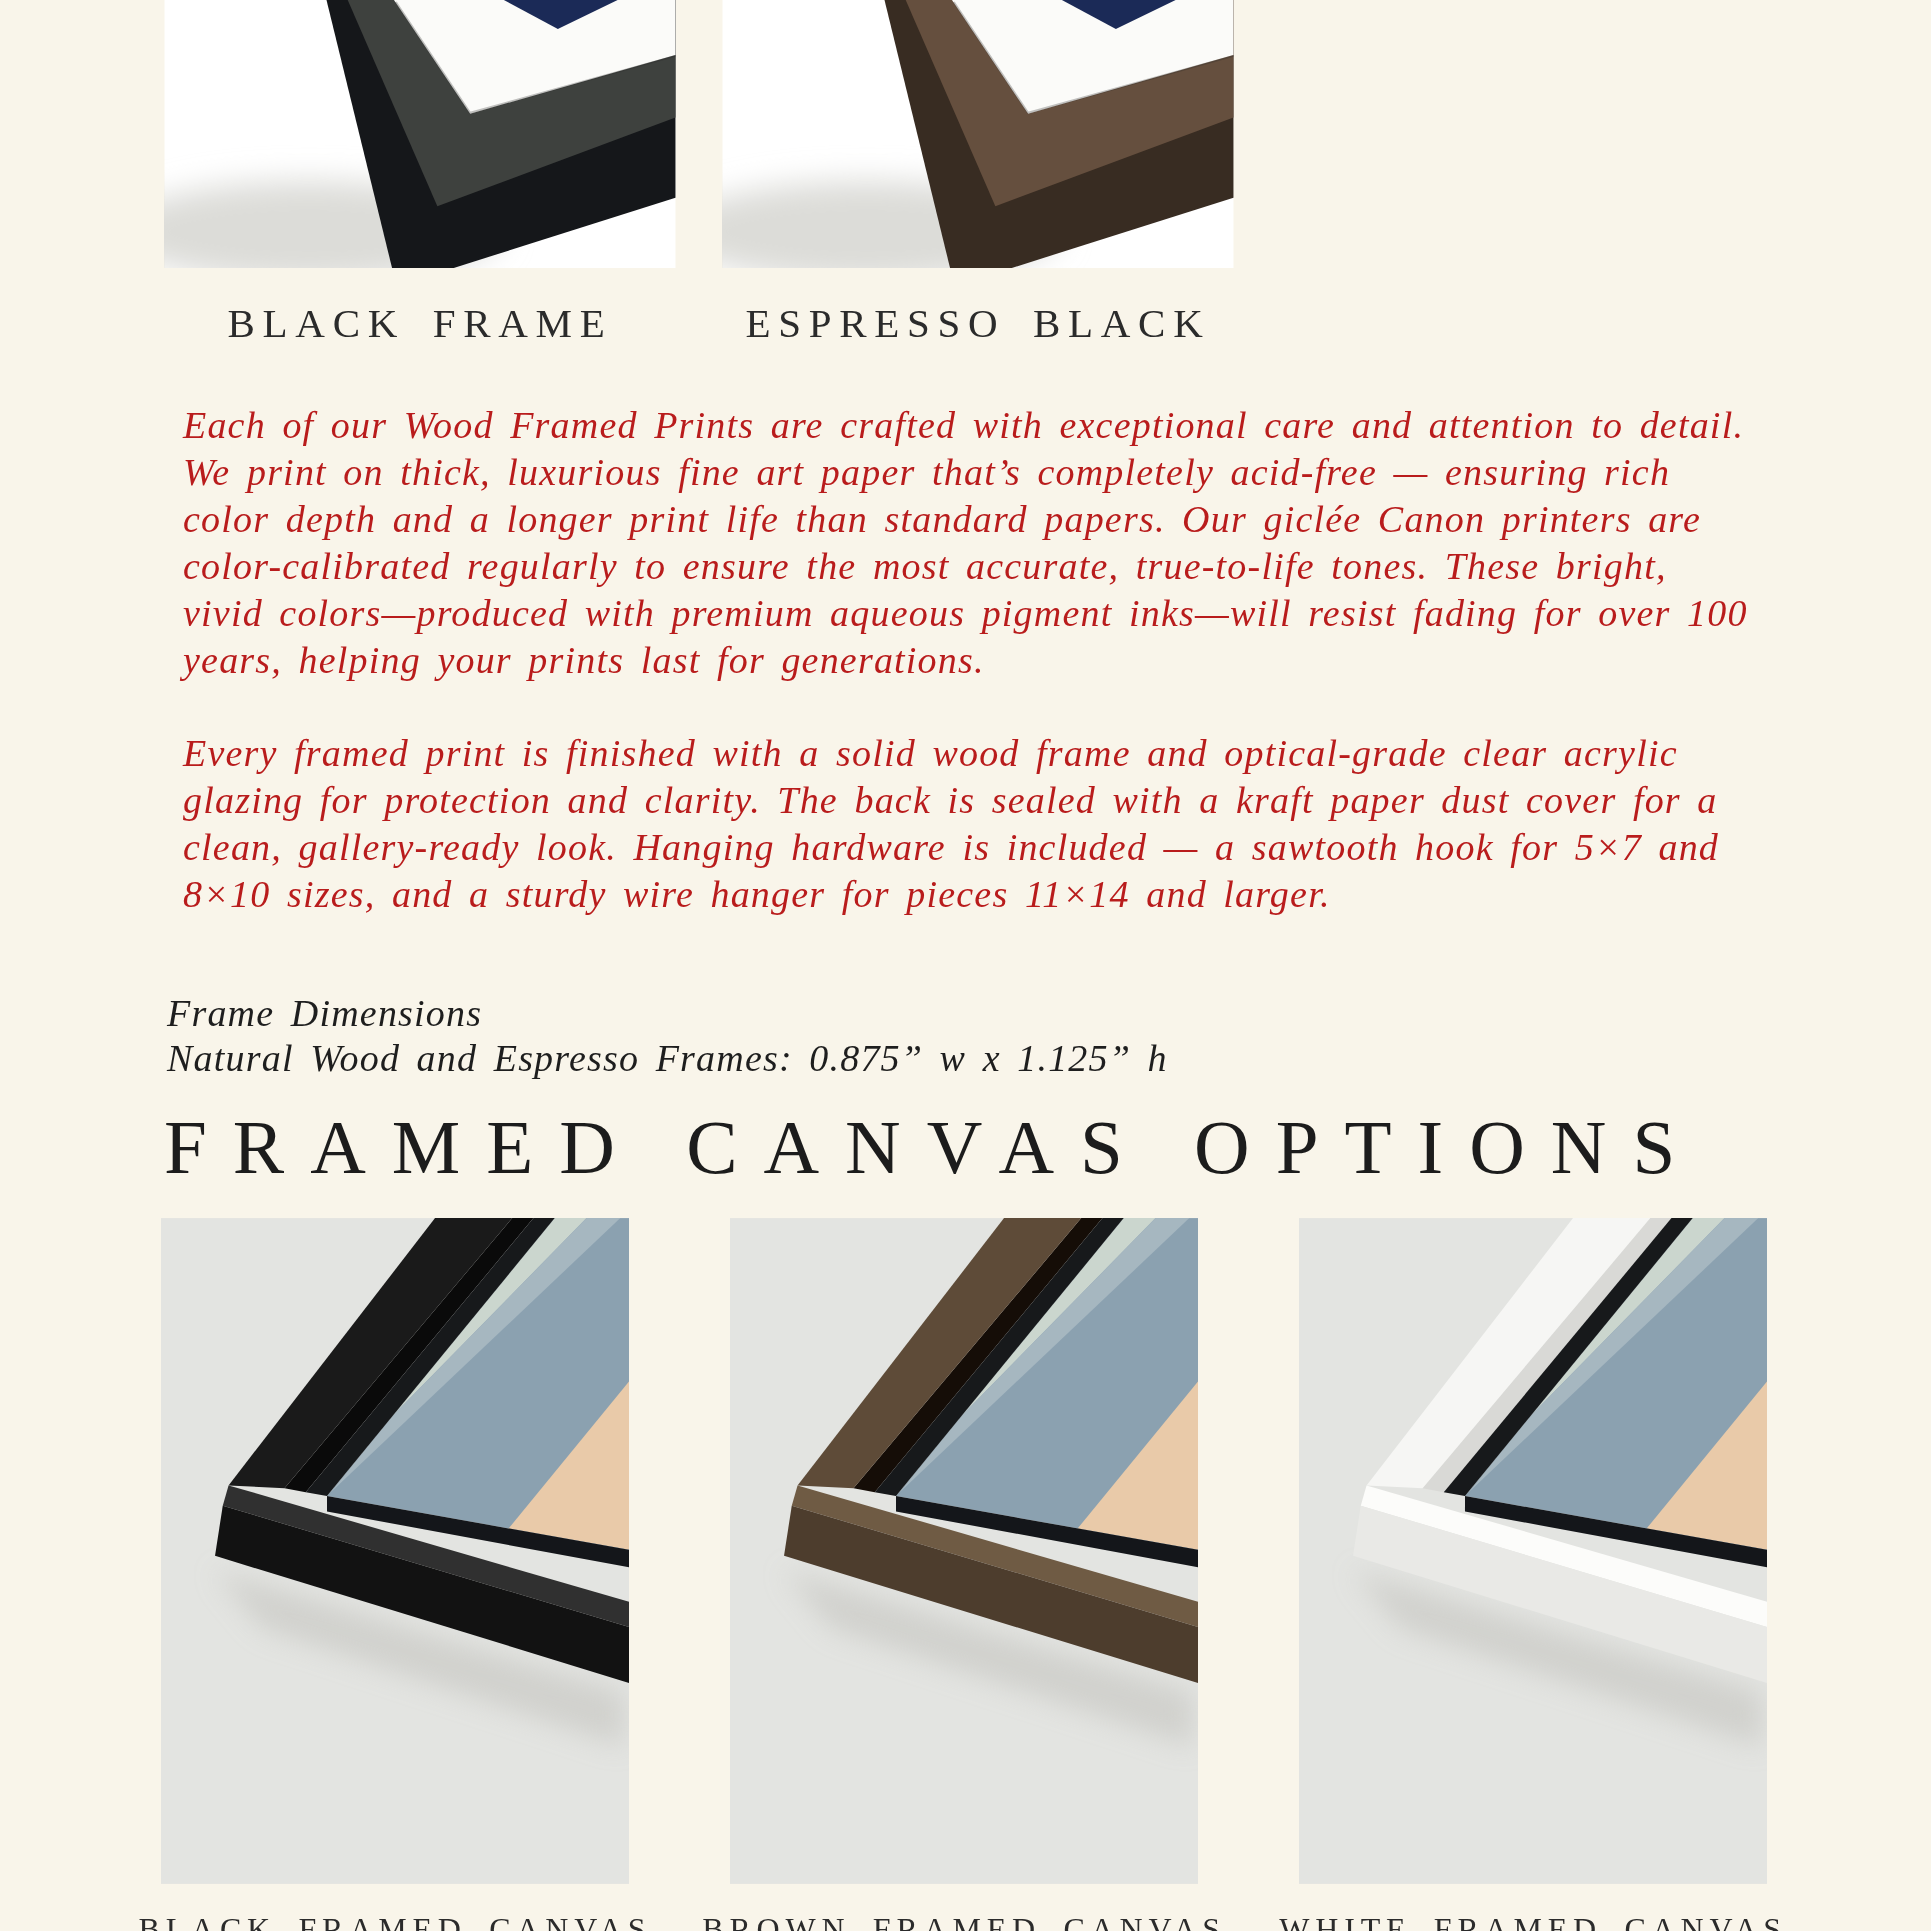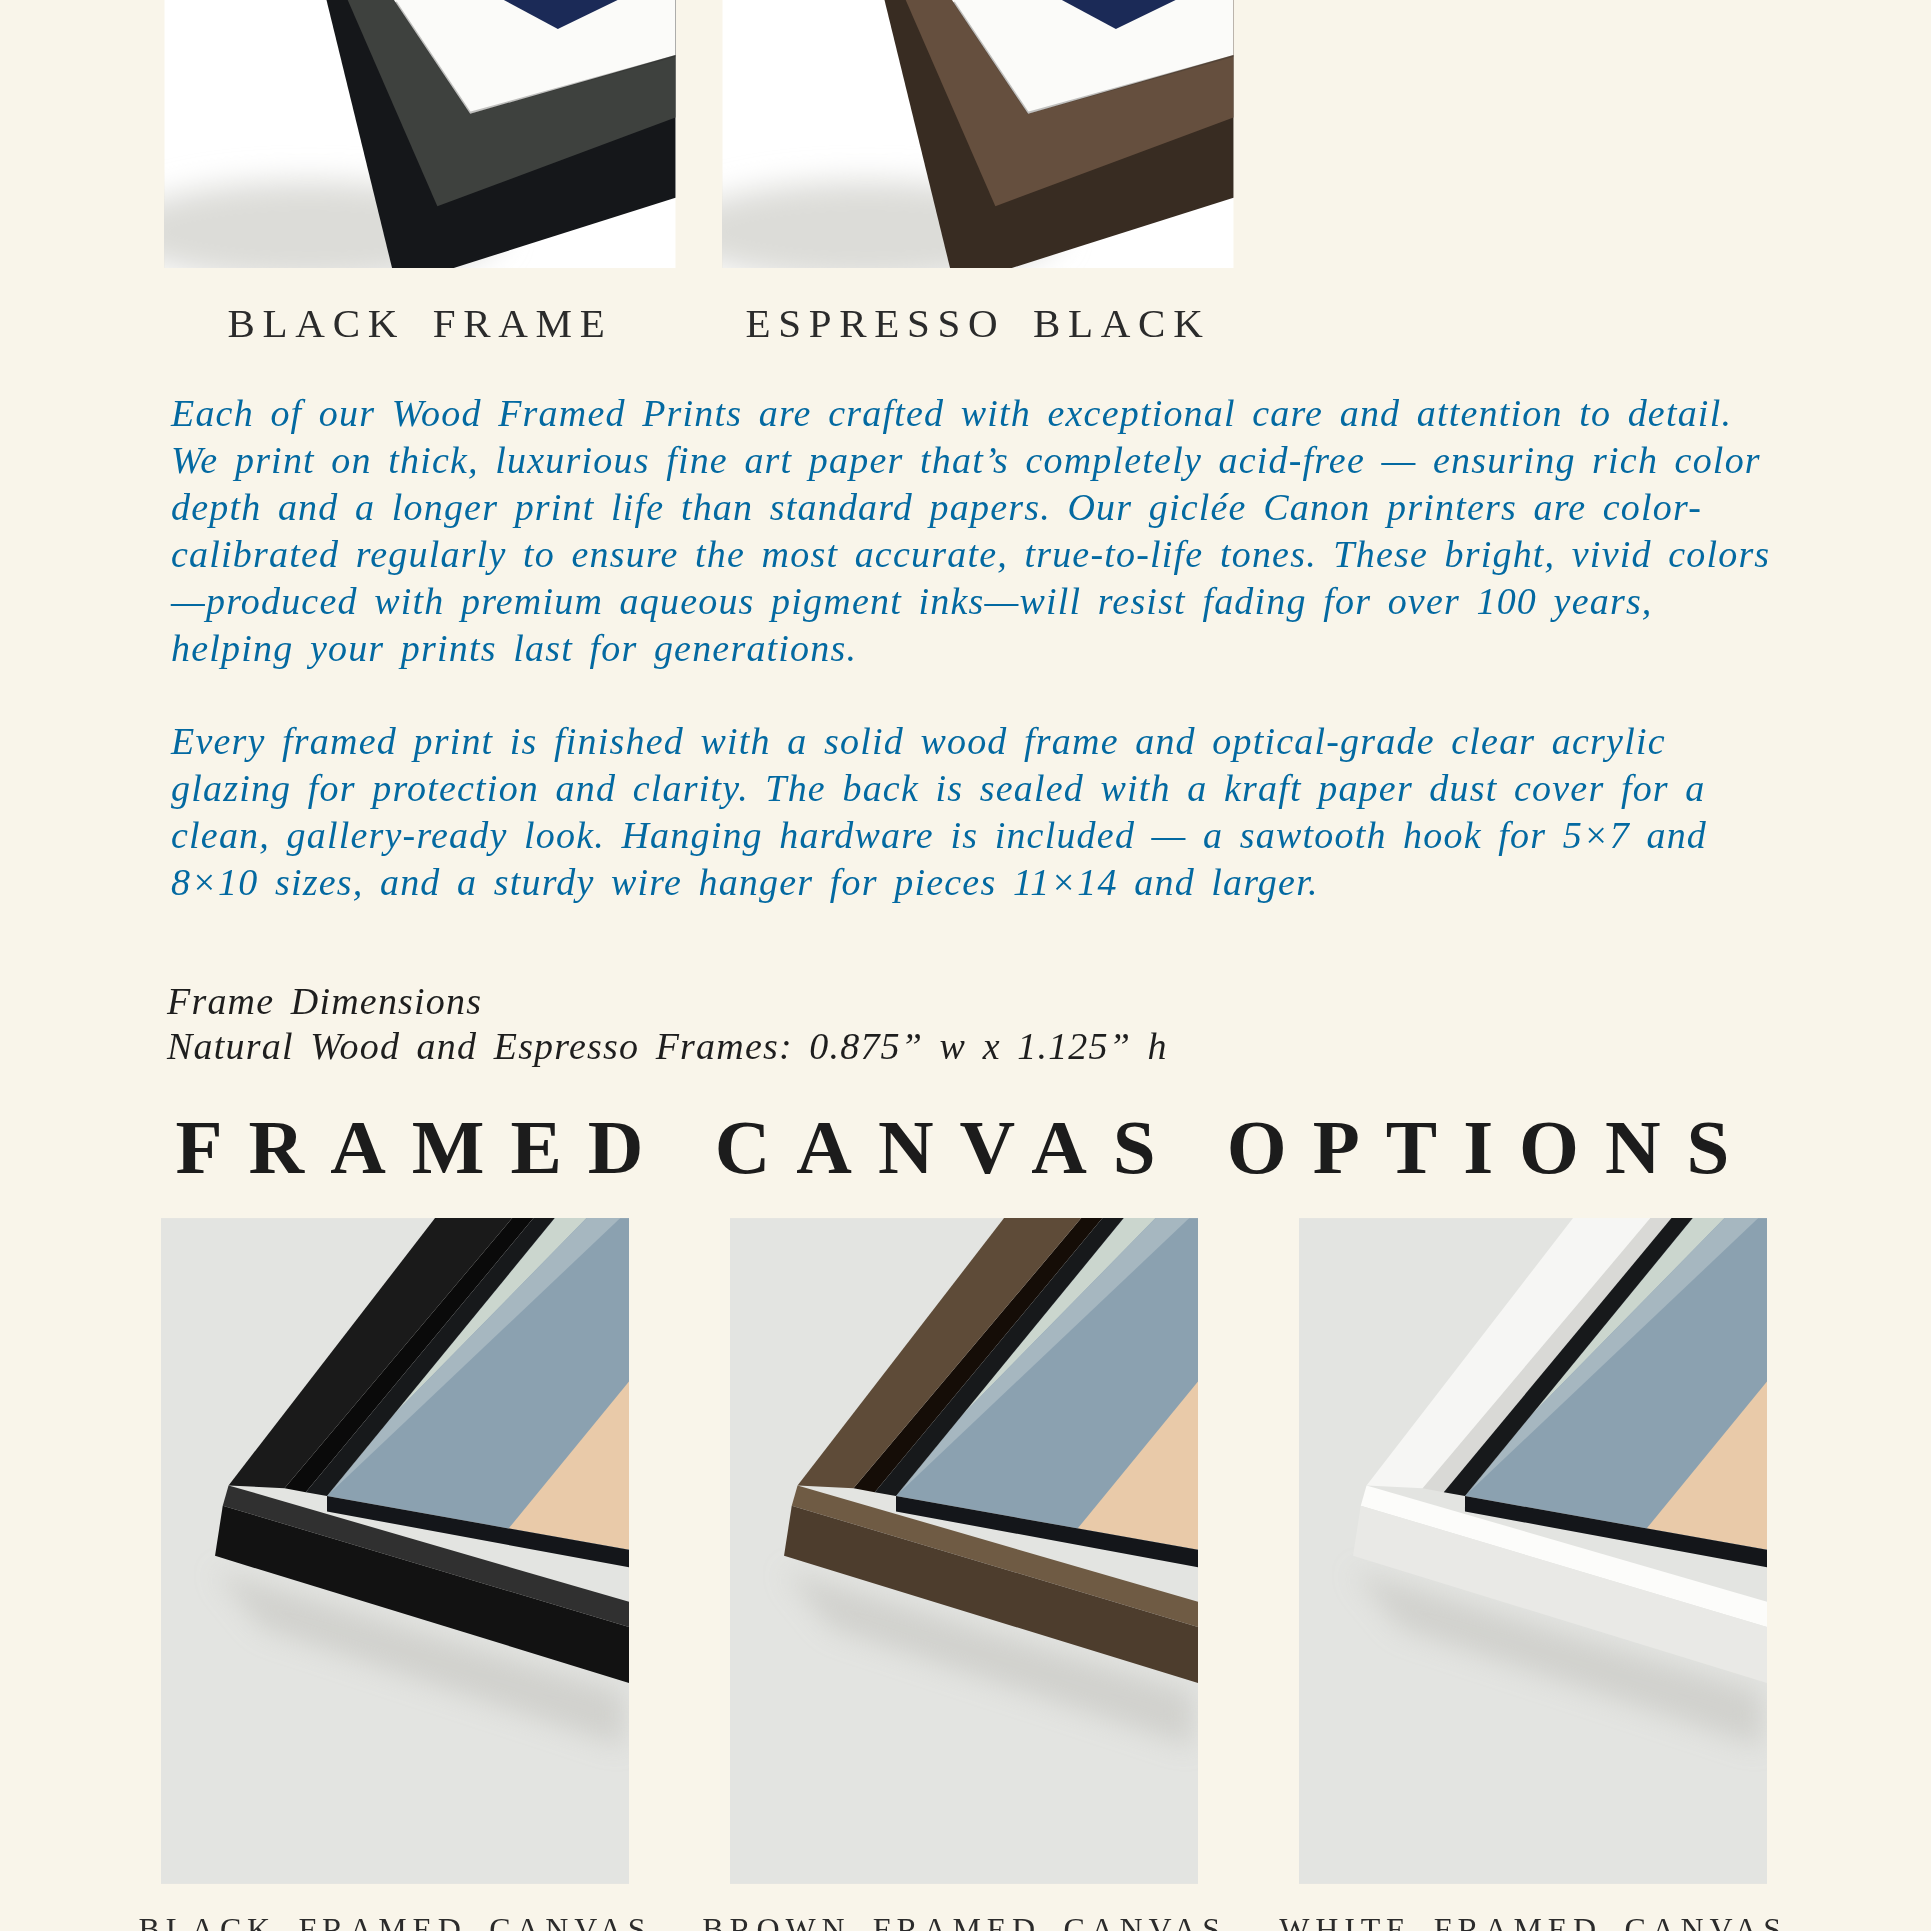--- a/index.html
+++ b/index.html
@@ -15,30 +15,30 @@
                color:#2b2b2b;white-space:nowrap;}
 
   .canvas-row{position:absolute;left:161px;top:1218px;width:1608px;display:flex;gap:101px;}
   .canvas-col{width:468px;display:flex;flex-direction:column;align-items:center;}
   .canvas-photo{width:468px;height:666px;display:block;}
   .canvas-label{margin-top:27px;font-size:32px;letter-spacing:5.8px;word-spacing:8.7px;
                 color:#2b2b2b;white-space:nowrap;}
 
   
   .copy{position:absolute;left:167px;top:386px;width:1608px;}
-  .copy p{margin:4px;font-style:italic;font-size:38px;line-height:47px;
-          letter-spacing:1.2px;word-spacing:5.8px;color:#0369a1;}
+  .copy p{margin:16px;font-style:italic;font-size:38px;line-height:47px;
+          letter-spacing:1.2px;word-spacing:5.8px;color:#b91c1c;}
   .copy p + p{margin-top:46px;}
   .dims{margin-top:73px;font-style:italic;font-size:38px;line-height:45px;
         letter-spacing:1.2px;word-spacing:5.8px;}
   .dims div{white-space:pre-wrap;}
 
-  .big-heading{position:absolute;left:164px;top:1103px;width:1603px;text-align:center;
+  .big-heading{position:absolute;left:164px;top:1103px;width:1603px;text-align:left;
                font-size:77px;line-height:89px;letter-spacing:26px;color:#1c1c1c;
-               white-space:nowrap;font-weight:700;}
+               white-space:nowrap;font-weight:400;}
 
   
   .photo-bg{fill:#ffffff;}
   .mat{fill:#fbfbf9;}
   .art-navy{fill:#1b2a57;}
   .rabbet{fill:none;stroke:rgba(40,40,40,.28);stroke-width:2;}
   .v-black   {--bevel:#3e413e; --side:#15171a;}
   .v-natural {--bevel:#eee1c2; --side:#b6b5a0;}
   .v-espresso{--bevel:#654f3e; --side:#382c22;}
   .bevel{fill:var(--bevel);}

